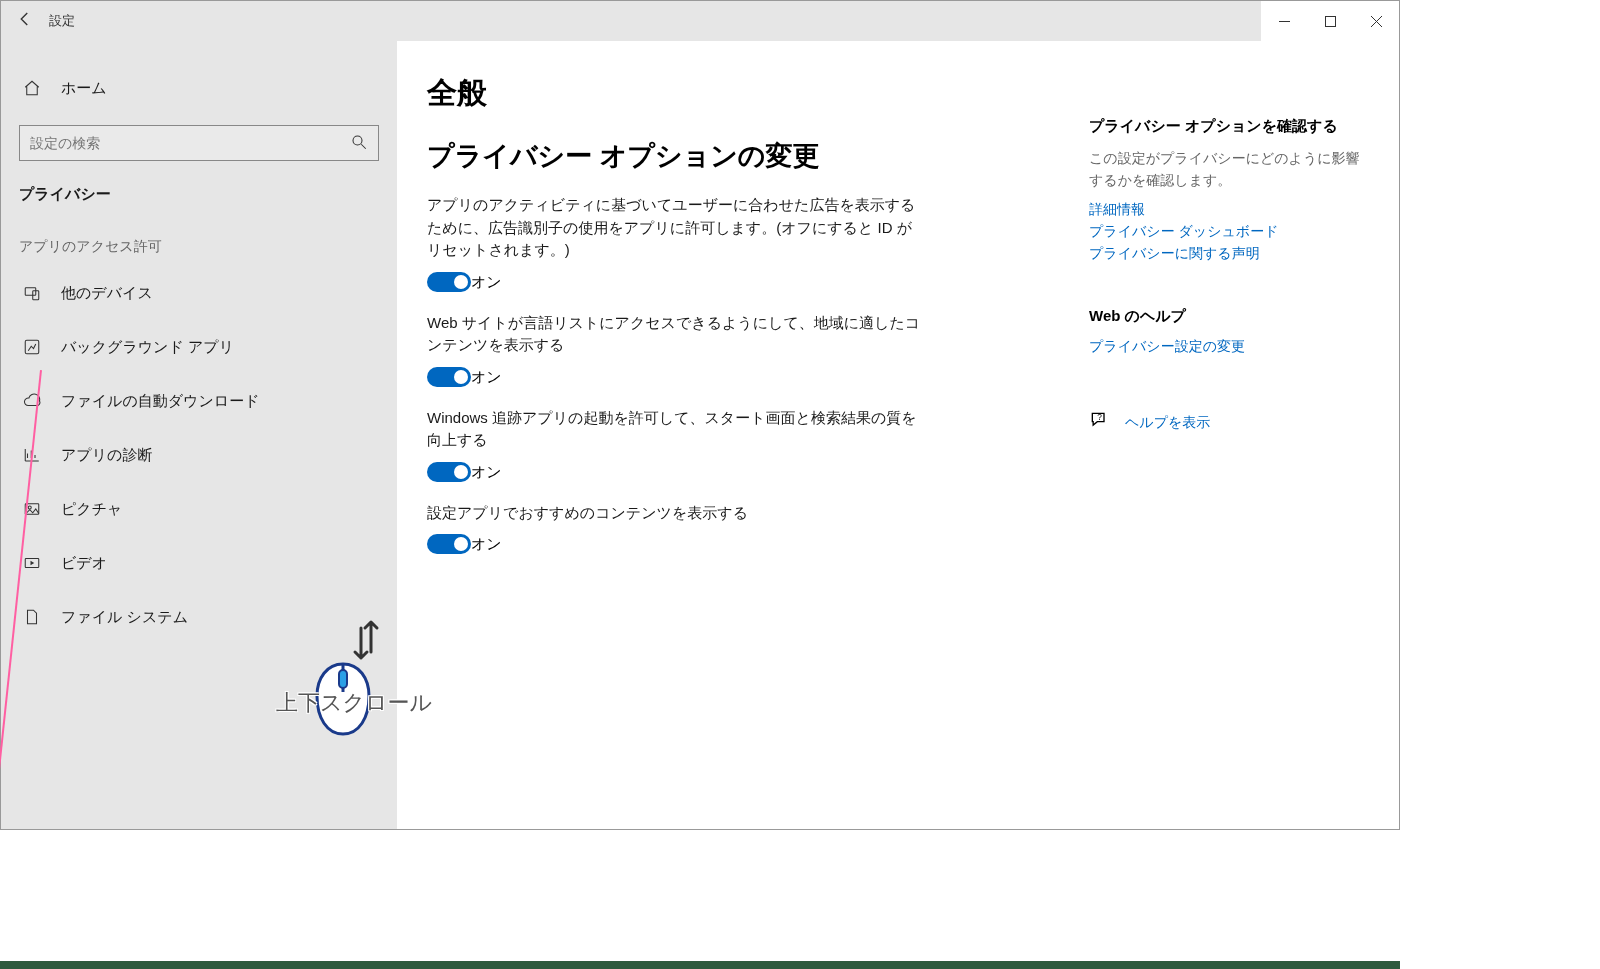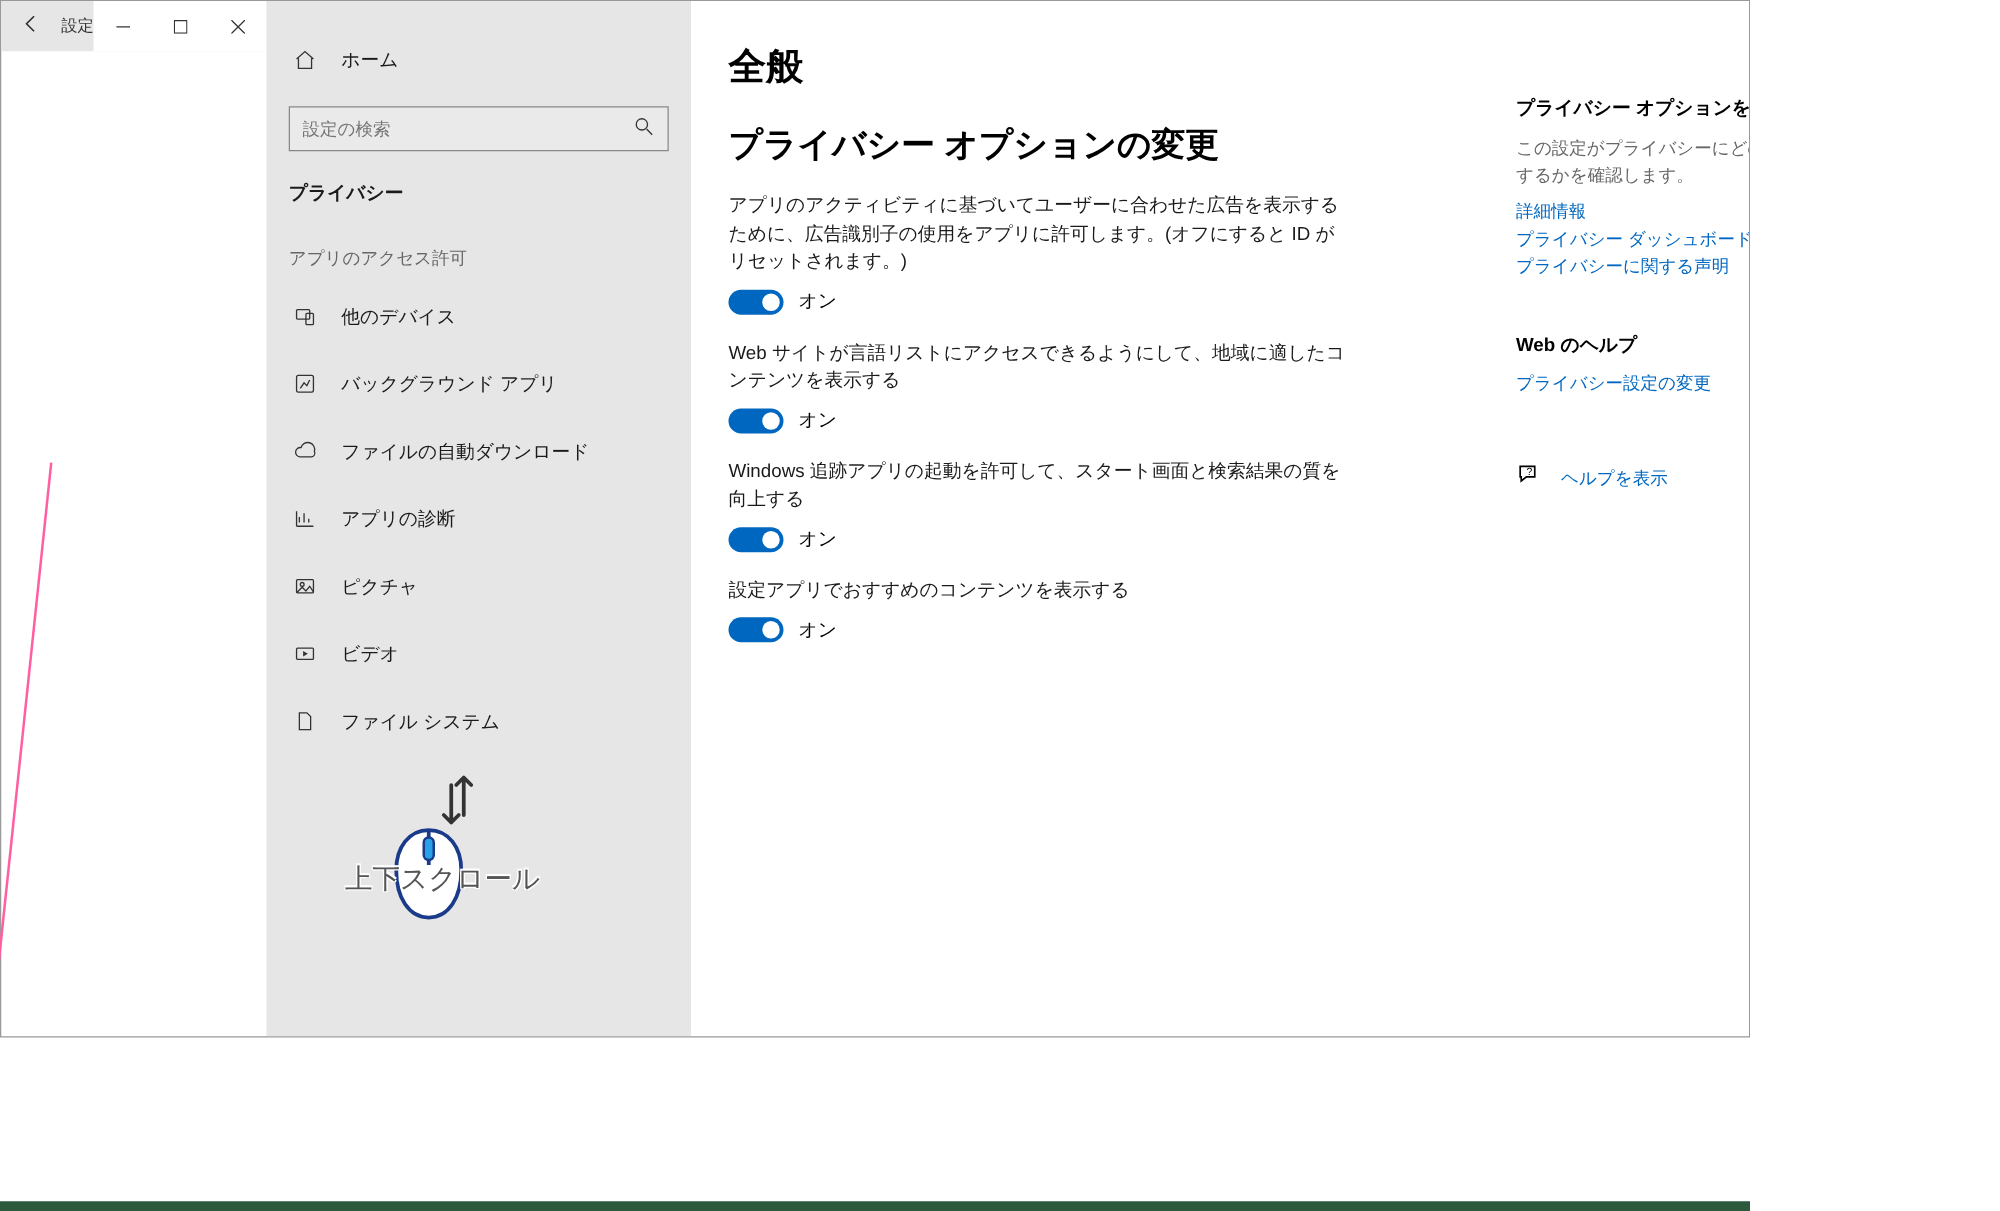--- a/index.html
+++ b/index.html
@@ -1,37 +1,37 @@
 <!DOCTYPE html>
 <html><head>
 <meta charset="utf-8">
 <style>
   * { box-sizing: border-box; margin: 0; padding: 0; font-family: "Yu Gothic UI", "Segoe UI", Meiryo, sans-serif; }
   body { width: 1600px; height: 969px; overflow: hidden; background: #fff; }
 
   .window {
     position: absolute; top: 0; left: 0; width: 1400px; height: 830px;
     background: #fff; border: 1px solid #999;
-    display: flex; flex-direction: row;
+    display: flex; flex-direction: column;
   }
 
   .titlebar {
     height: 40px; display: flex; align-items: center;
     background: #e6e6e6;
   }
   .titlebar .back { width: 48px; text-align: center; font-size: 18px; color: #333; cursor: pointer; }
   .titlebar .title { font-size: 13px; color: #333; }
   .titlebar .spacer { flex: 1; }
   .win-controls { display: flex; }
   .win-controls .btn { width: 46px; height: 40px; display:flex; align-items:center; justify-content:center; font-size:13px; color:#333; background:#fff; }
 
   .body { flex:1; display:flex; overflow:hidden; }
 
   .sidebar {
-    width: 340px; background: #e6e6e6; padding-top: 20px;
+    width: 396px; background: #e6e6e6; padding-top: 20px;
     display:flex; flex-direction:column; overflow:hidden;
     position: relative;
   }
   .side-row { display:flex; align-items:center; height:54px; padding-left:20px; cursor:pointer; font-size:15px; color:#1a1a1a; }
   .side-row .icon { width:22px; height:22px; display:flex; align-items:center; justify-content:center; margin-right:18px; font-size:17px; color:#333; }
   .side-row.home { font-size:15px; }
 
   .search {
     margin: 10px 18px 18px 18px; height:36px; border:1px solid #888;
     display:flex; align-items:center; padding:0 10px; background:#eaeaea; color:#666;
@@ -44,21 +44,21 @@
 
   .content { flex:1; background:#fff; display:flex; overflow:auto; }
   .content-main { flex:0 0 660px; padding: 32px 0 0 30px; }
   .content-right { flex:0 0 280px; padding: 76px 0 0 0; margin-left: auto; margin-right: 30px;}
 
   h1.page-title { font-size:30px; font-weight:600; margin-bottom:24px; }
   h2.section { font-size:27px; font-weight:600; margin-bottom:20px; }
 
   .opt { margin-bottom: 20px; }
   .opt-label { font-size:15px; color:#1a1a1a; line-height:1.5; max-width:500px; margin-bottom:10px; }
-  .toggle-row { display:flex; align-items:center; gap:12px; }
+  .toggle-row { display:flex; align-items:flex-end; }
   .toggle { width:44px; height:20px; border-radius:10px; background:#0067c0; position:relative; cursor:pointer; }
   .toggle::after { content:""; position:absolute; right:3px; top:3px; width:14px; height:14px; border-radius:50%; background:#fff; }
   .toggle-state { font-size:15px; }
 
   .right-head { font-size:15px; font-weight:600; margin-bottom:12px; }
   .right-desc { font-size:14px; color:#666; line-height:1.55; margin-bottom:10px; }
   .link { font-size:14px; color:#0067c0; display:block; margin:4px 0; cursor:pointer; }
   .right-gap { height:40px; }
 
   .icon-row { display:flex; align-items:center; gap:16px; margin-top:10px; }

